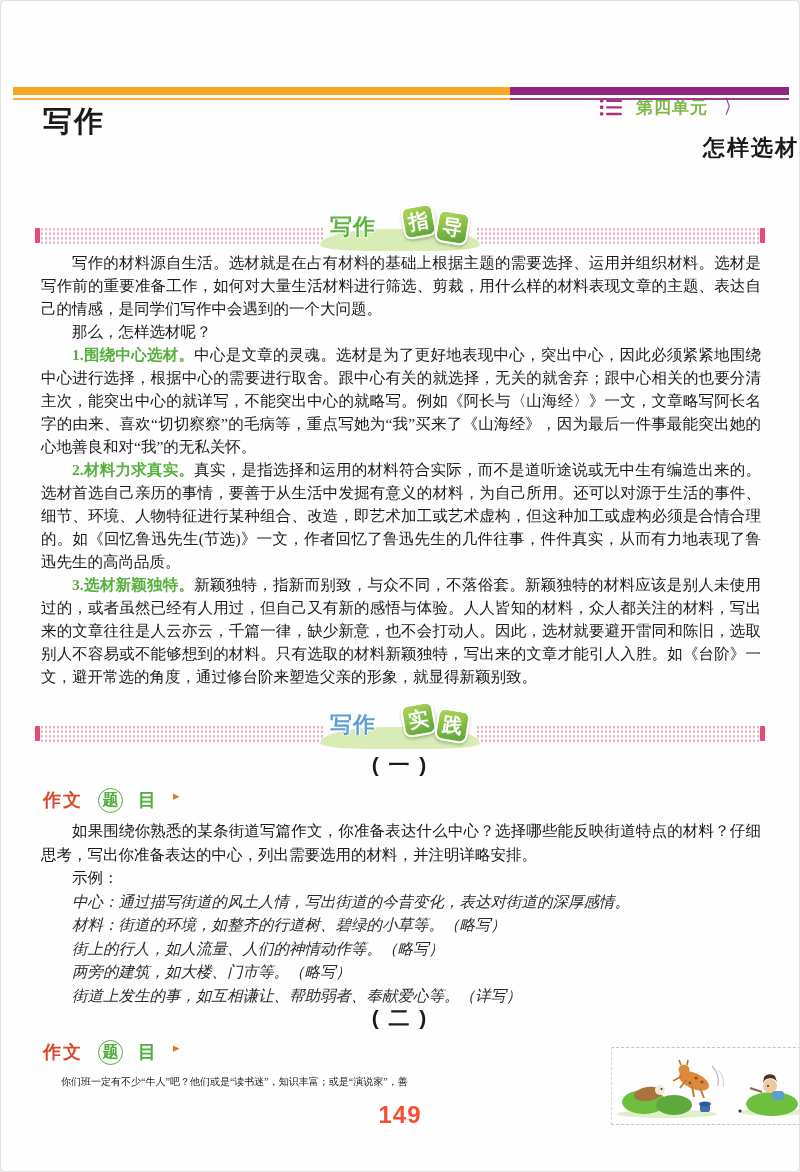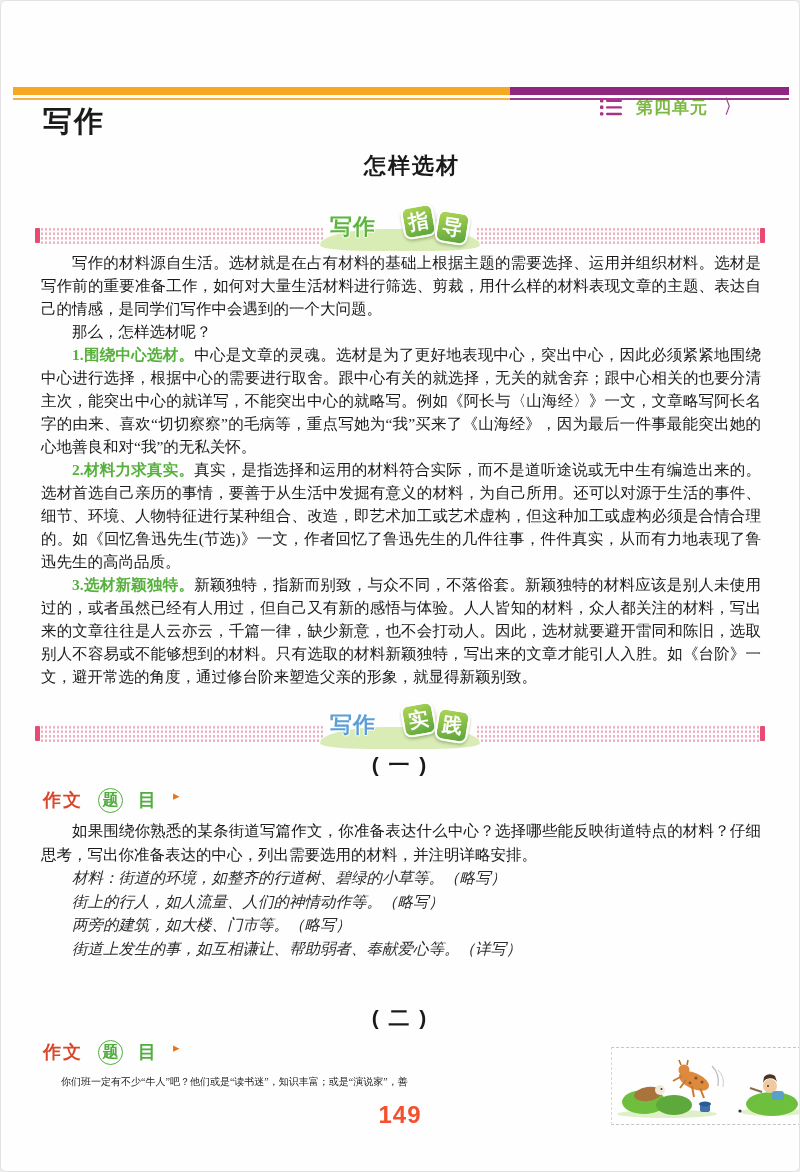--- a/index.html
+++ b/index.html
@@ -36,22 +36,22 @@
   .seg-orange-thin { width: 64%; background: #f8b13a; }
   .seg-purple-thin { width: 36%; background: #a03a90; }
 
   
   .section-title {
     position: absolute; top: 101px; left: 42px;
     font-family: "Liberation Sans", sans-serif;
     font-size: 29px; font-weight: 900; letter-spacing: 2px;
   }
   .lesson-title {
-    position: absolute; top: 150px; left: 0; width: 100%;
-    text-align: center;
+    position: absolute; top: 132px; left: 0; width: 100%;
+    text-align: right;
     font-family: "Liberation Sans", sans-serif;
     font-size: 22px; font-weight: 800; letter-spacing: 2px; padding-left: 24px;
   }
 
   
   .divider {
     position: absolute; left: 34px; right: 34px; height: 50px;
     display: flex; align-items: flex-end;
   }
   .divider .endbar {
@@ -235,20 +235,22 @@
 
   <div class="prompt-label p1">
     <span class="red-part">作文</span>
     <span class="circled">题</span>
     <span class="green-part">目</span>
     <span class="arrow">▸</span>
   </div>
 
   <div class="prompt-body-1">
     <p class="intro">如果围绕你熟悉的某条街道写篇作文，你准备表达什么中心？选择哪些能反映街道特点的材料？仔细思考，写出你准备表达的中心，列出需要选用的材料，并注明详略安排。</p>
+    <div class="example-label">示例：</div>
+    <div class="example-line">中心：通过描写街道的风土人情，写出街道的今昔变化，表达对街道的深厚感情。</div>
     <div class="example-line">材料：街道的环境，如整齐的行道树、碧绿的小草等。（略写）</div>
     <div class="example-line">街上的行人，如人流量、人们的神情动作等。（略写）</div>
     <div class="example-line">两旁的建筑，如大楼、门市等。（略写）</div>
     <div class="example-line">街道上发生的事，如互相谦让、帮助弱者、奉献爱心等。（详写）</div>
   </div>
 
   <div class="sec-num two">( 二 )</div>
 
   <div class="prompt-label p2">
     <span class="red-part">作文</span>

